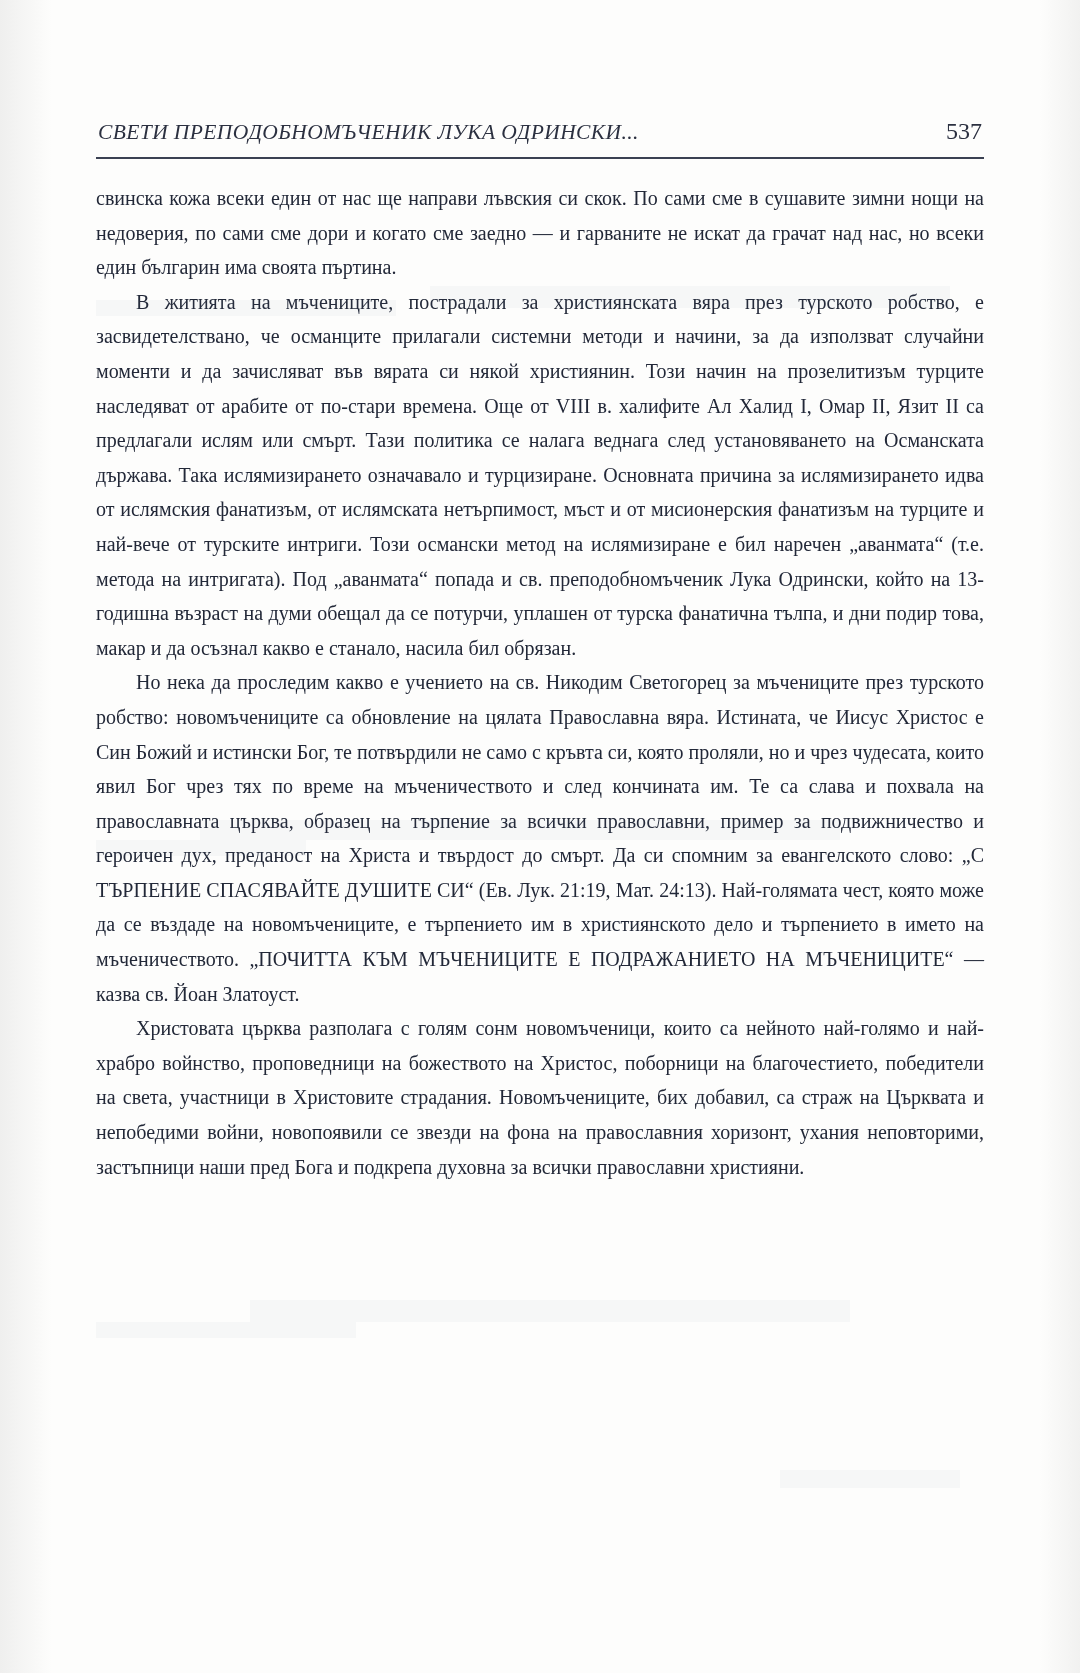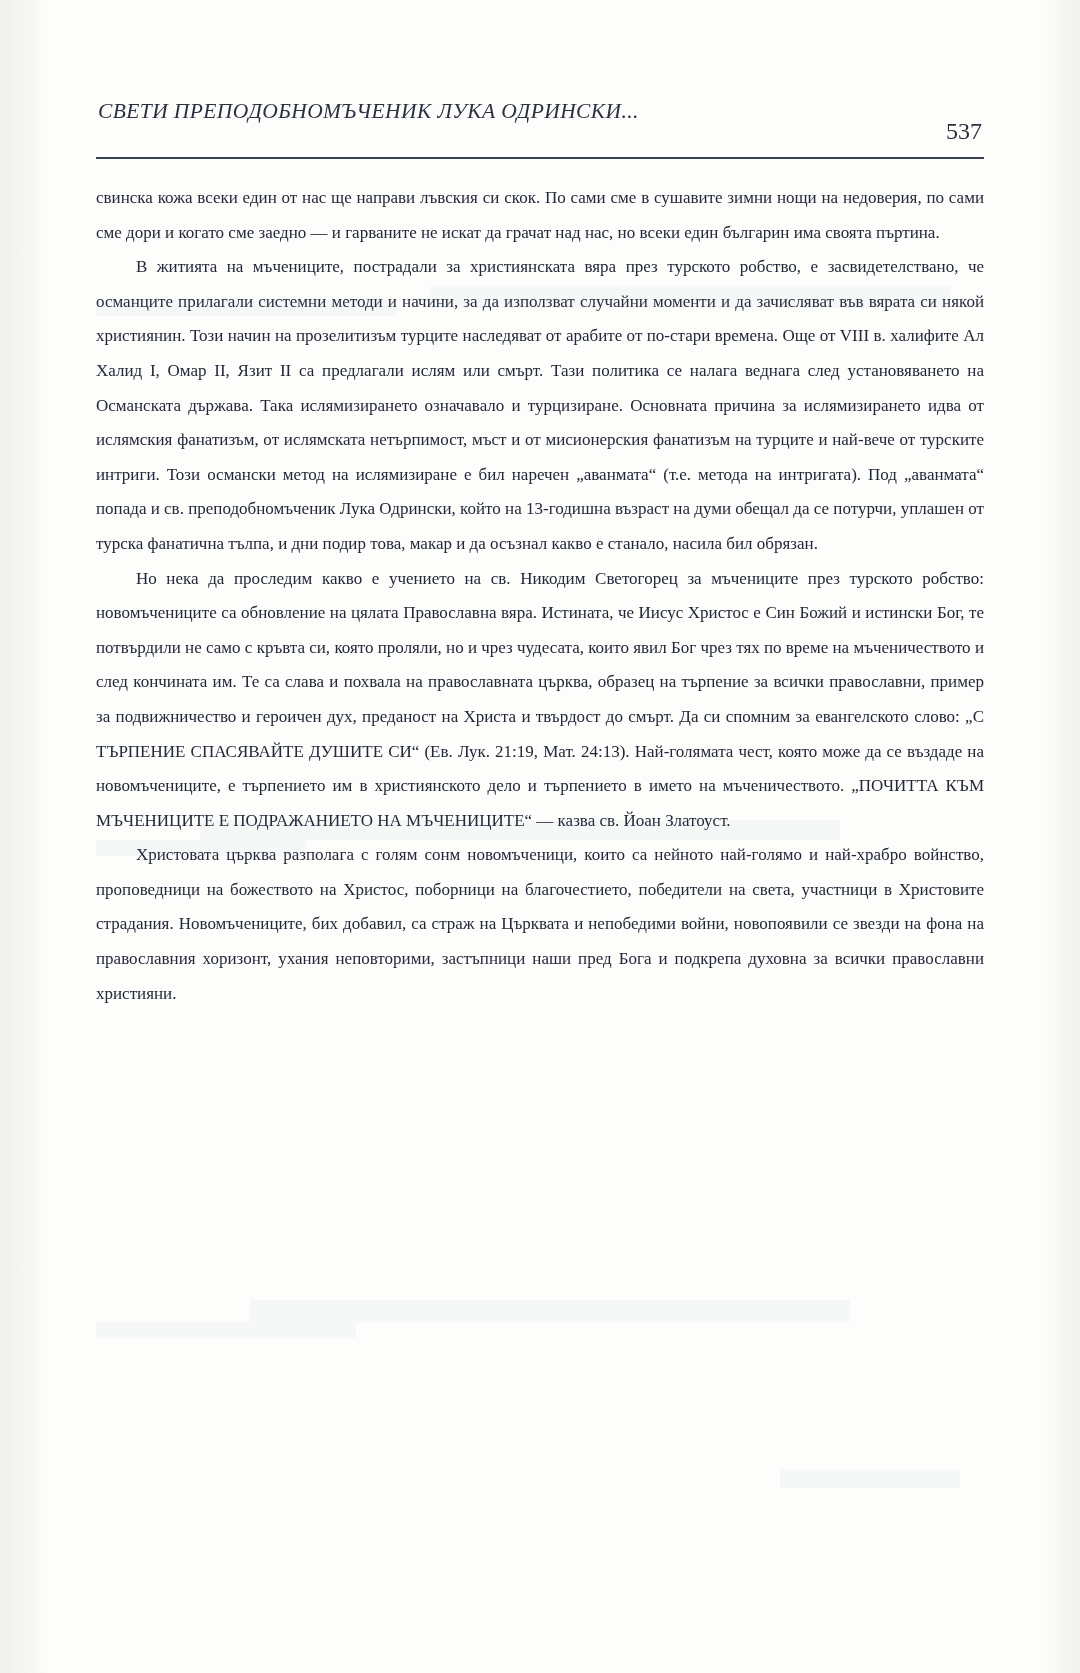--- a/index.html
+++ b/index.html
@@ -17,21 +17,21 @@
   .page {
     position: relative;
     width: 1080px;
     height: 1673px;
     background: #fdfdfc;
     box-sizing: border-box;
     padding: 78px 96px 40px 96px;
   }
   .running-head {
     display: flex;
-    align-items: center;
+    align-items: flex-end;
     justify-content: space-between;
     padding: 0 2px 6px 2px;
   }
   .running-head .title {
     font-style: italic;
     font-size: 21.5px;
     letter-spacing: 0.4px;
     color: #2b3040;
     font-family: "Liberation Serif", serif;
     white-space: nowrap;
@@ -41,21 +41,21 @@
     color: #2b3040;
     font-family: "Liberation Serif", serif;
     margin-top: 40px;
   }
   .head-rule {
     height: 2px;
     background: #3a4152;
     margin: 6px 0 22px 0;
   }
   .body-text {
-    font-size: 17px;
+    font-size: 20px;
     line-height: 34.6px;
     text-align: justify;
     text-justify: inter-word;
     color: #222838;
     hyphens: manual;
   }
   .body-text p {
     margin: 0;
     text-indent: 40px;
   }

